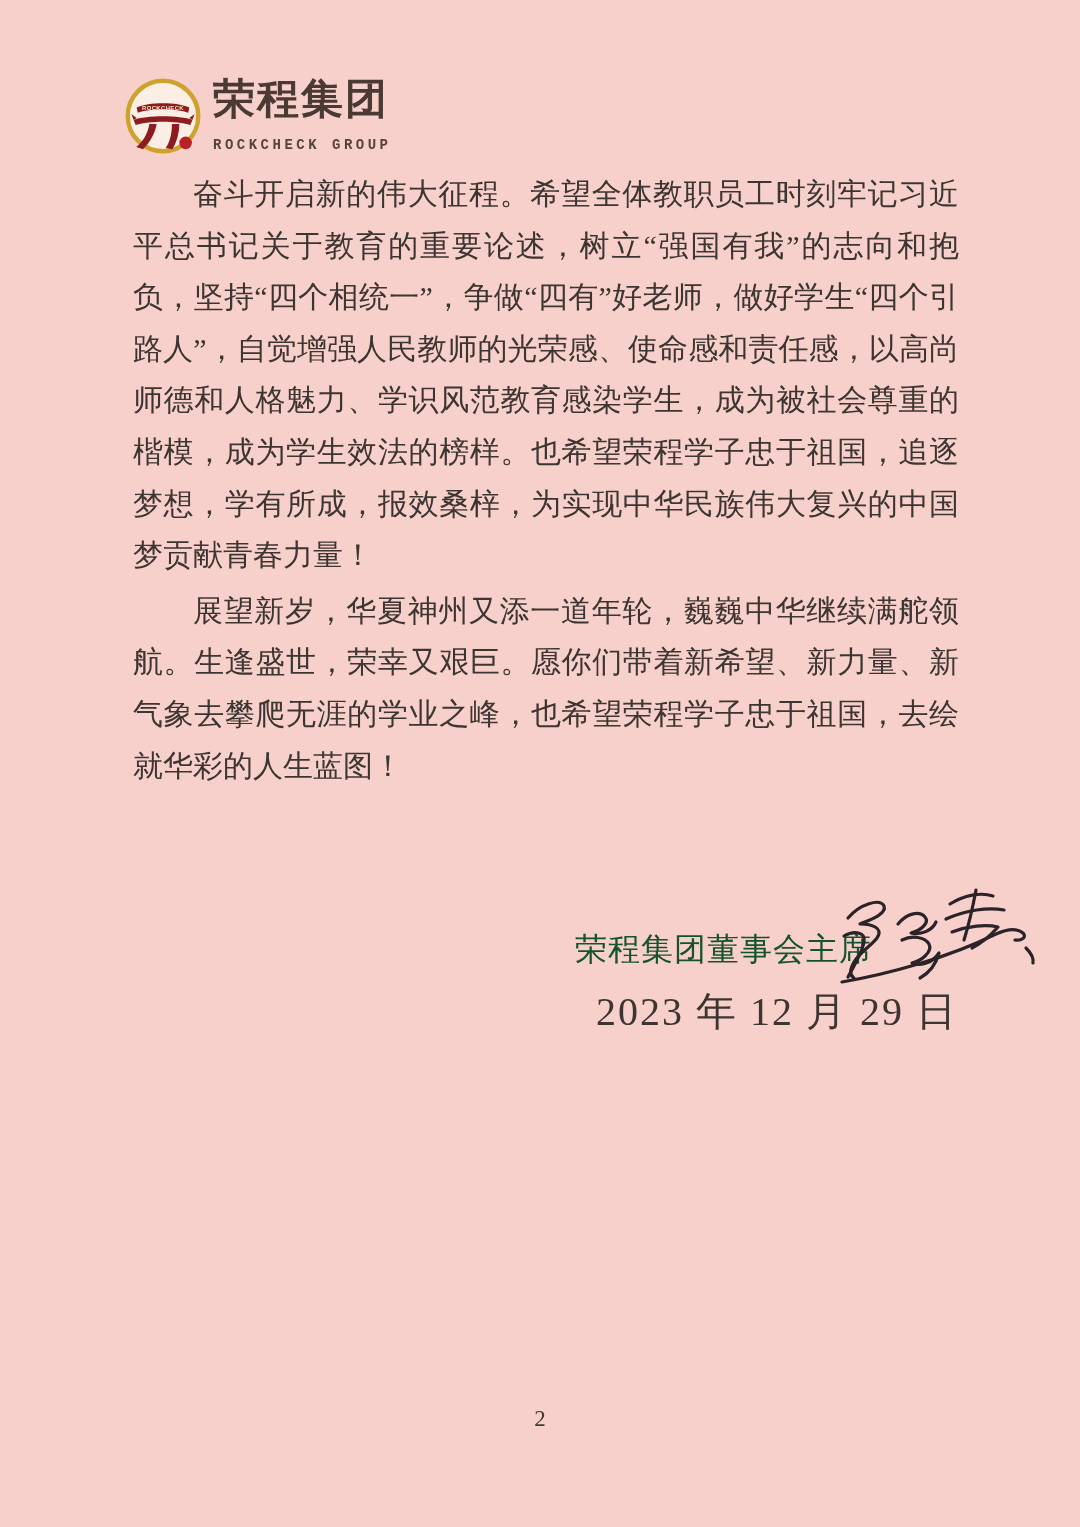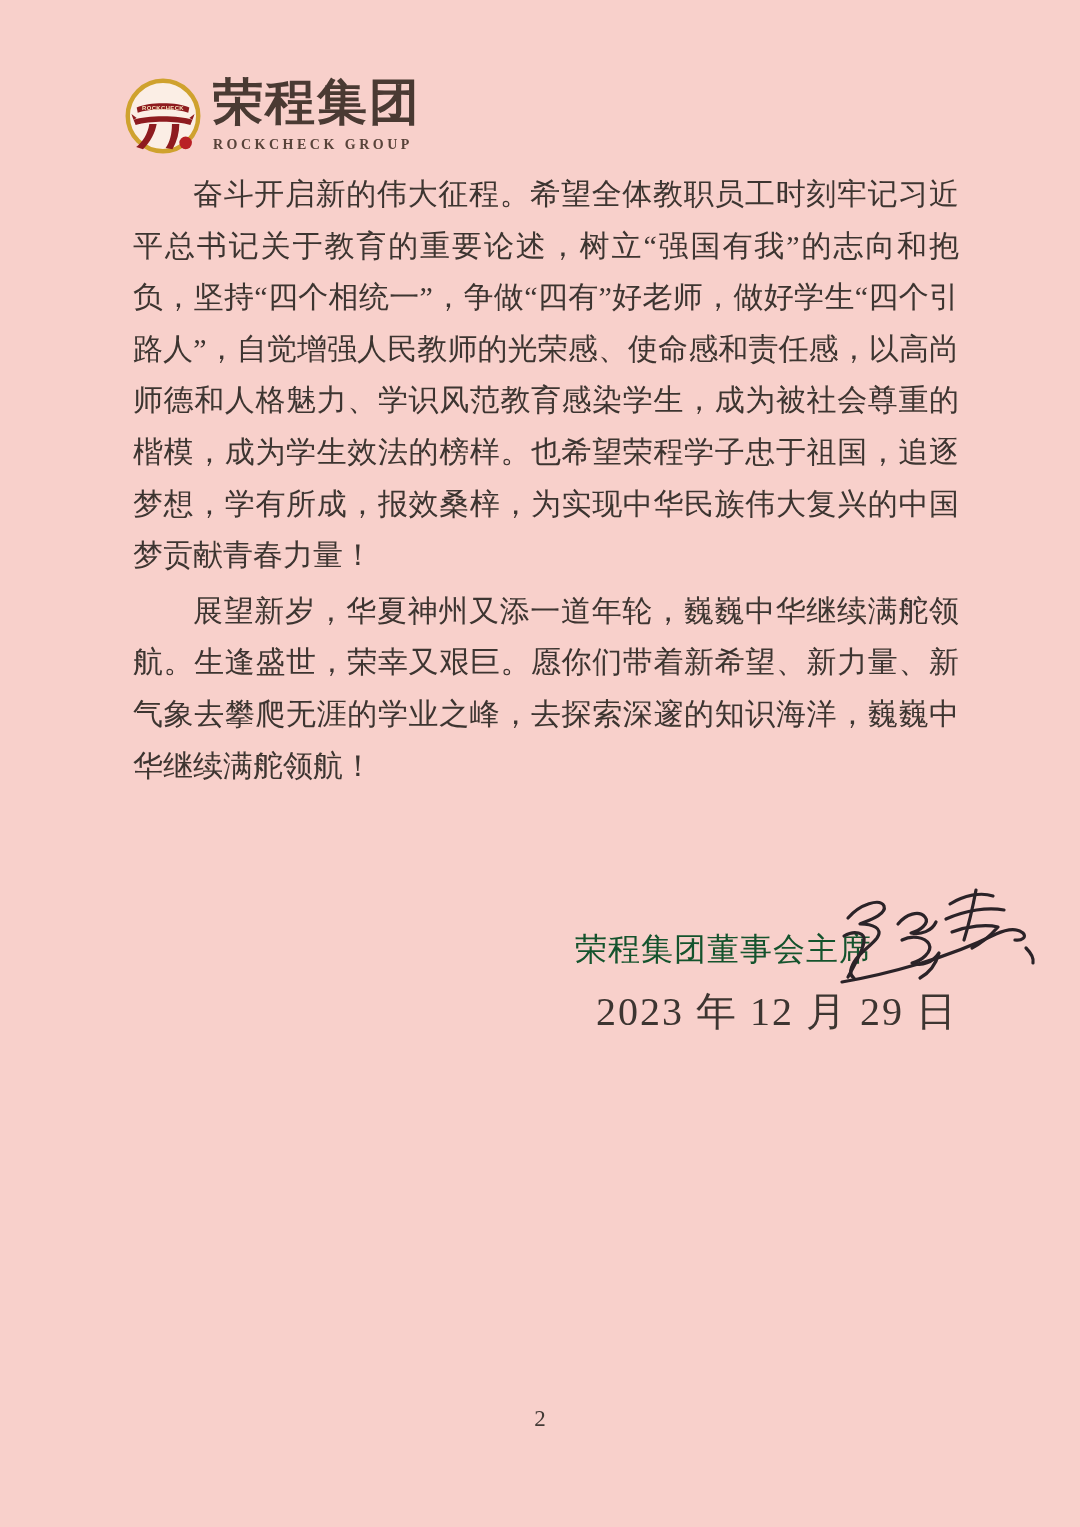--- a/index.html
+++ b/index.html
@@ -15,29 +15,29 @@
   .logo {
     position: absolute;
     left: 123px;
     top: 76px;
     display: flex;
     align-items: center;
   }
   .logo-emblem { width: 80px; height: 80px; display: block; }
   .logo-names { margin-left: 10px; padding-top: 2px; }
   .logo-name-cn {
-    font-family: Liberation Sans, sans-serif;
-    font-size: 50px;
+    font-family: Liberation Mono, monospace;
+    font-size: 42px;
     font-weight: bold;
     color: #4a3a33;
     letter-spacing: 2px;
     line-height: 40px;
   }
   .logo-name-en {
-    font-family: Liberation Serif, serif;
+    font-family: Liberation Mono, monospace;
     font-size: 14px;
     font-weight: bold;
     color: #58433a;
     letter-spacing: 3.5px;
     margin-top: 15px;
   }
 
   
   .letter-body {
     position: absolute;
@@ -114,21 +114,21 @@
     <circle cx="59.5" cy="63.5" r="6" fill="#b92025"></circle>
   </svg>
   <div class="logo-names">
     <div class="logo-name-cn">荣程集团</div>
     <div class="logo-name-en">ROCKCHECK GROUP</div>
   </div>
 </div>
 
 <div class="letter-body">
   <p>奋斗开启新的伟大征程。希望全体教职员工时刻牢记习近平总书记关于教育的重要论述，树立“强国有我”的志向和抱负，坚持“四个相统一”，争做“四有”好老师，做好学生“四个引路人”，自觉增强人民教师的光荣感、使命感和责任感，以高尚师德和人格魅力、学识风范教育感染学生，成为被社会尊重的楷模，成为学生效法的榜样。也希望荣程学子忠于祖国，追逐梦想，学有所成，报效桑梓，为实现中华民族伟大复兴的中国梦贡献青春力量！</p>
-  <p>展望新岁，华夏神州又添一道年轮，巍巍中华继续满舵领航。生逢盛世，荣幸又艰巨。愿你们带着新希望、新力量、新气象去攀爬无涯的学业之峰，去探索深邃的知识海洋，巍巍中华继续满舵领航！</p>
+  <p>展望新岁，华夏神州又添一道年轮，巍巍中华继续满舵领航。生逢盛世，荣幸又艰巨。愿你们带着新希望、新力量、新气象去攀爬无涯的学业之峰，也希望荣程学子忠于祖国，去绘就华彩的人生蓝图！</p>
 </div>
 
 <div class="sig-title">荣程集团董事会主席</div>
 
 <svg class="sig-script" viewBox="0 0 220 130" xmlns="http://www.w3.org/2000/svg" fill="none" stroke="#2b2328" stroke-width="3.2" stroke-linecap="round" stroke-linejoin="round">
 
   <path d="M22,44 C34,30 54,24 58,32 C61,40 44,46 34,50 C46,50 58,54 51,64 C45,72 34,78 28,88 C24,95 23,101 28,104"></path>
   <path d="M18,62 C28,56 40,58 38,68 C36,79 28,92 22,103"></path>
 
   <path d="M72,50 C80,40 93,36 99,43 C104,49 94,57 85,59 C95,61 106,57 110,48"></path>

